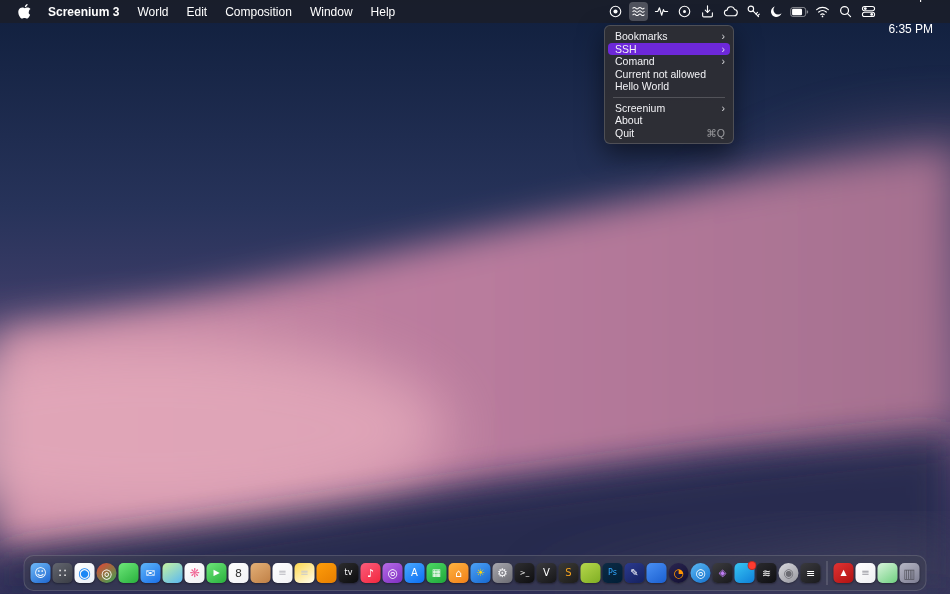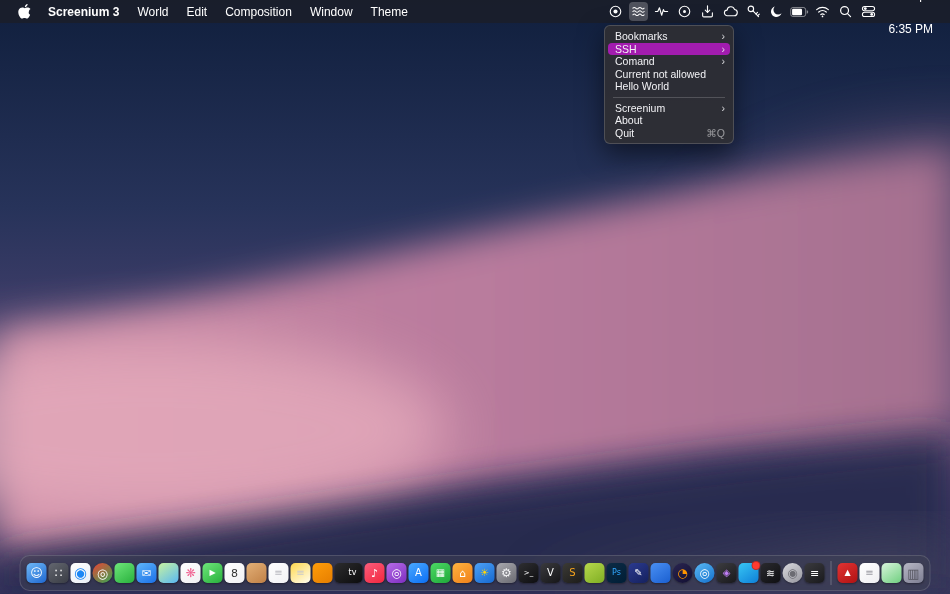--- a/index.html
+++ b/index.html
@@ -111,21 +111,21 @@
           <path fill="#fff" d="M10.8 8c0-2 1.6-2.9 1.7-3-.9-1.3-2.3-1.5-2.8-1.5-1.2-.1-2.3.7-2.9.7-.6 0-1.5-.7-2.5-.7C2.9 3.5 1.6 4.3.9 5.5c-1.3 2.2-.3 5.5.9 7.3.6.9 1.3 1.9 2.3 1.8.9 0 1.3-.6 2.4-.6s1.4.6 2.4.6c1 0 1.6-.9 2.2-1.8.7-1 1-2 1-2.1 0 0-1.9-.7-1.3-2.7z"></path>
           <path fill="#fff" d="M8.9 2.1c.5-.6.8-1.4.7-2.1-.7 0-1.5.5-2 1.1-.4.5-.8 1.3-.7 2.1.8.1 1.5-.4 2-1.1z"></path>
         </svg>
       </div>
       <div class="app-name">Screenium 3</div>
       <div class="mb-menus">
           <div class="mb-menu">World</div>
           <div class="mb-menu">Edit</div>
           <div class="mb-menu">Composition</div>
           <div class="mb-menu">Window</div>
-          <div class="mb-menu">Theme</div>
+          <div class="mb-menu">Help</div>
         </div>
     </div>
     <div class="mb-right">
       <div class="status-row">
           <div class="status-icon">
             <svg width="15" height="15" viewBox="0 0 16 16">
               <circle cx="8" cy="8" r="5.6" fill="none" stroke="#fff" stroke-width="1.2"></circle>
               <circle cx="8" cy="8" r="2.2" fill="#fff"></circle>
             </svg>
           </div>
@@ -207,21 +207,21 @@
         <span>6:35 PM</span>
       </div>
     </div>
   </div>
 
   <div class="menu-panel" id="dropdown">
       <div class="menu-item">
         <span class="mi-label">Bookmarks</span>
         <span class="mi-chev">›</span>
       </div>
-      <div class="menu-item hl" style="background: #a21caf;">
+      <div class="menu-item hl" style="background: #6d28d9;">
         <span class="mi-label">SSH</span>
         <span class="mi-chev">›</span>
       </div>
       <div class="menu-item">
         <span class="mi-label">Comand</span>
         <span class="mi-chev">›</span>
       </div>
       <div class="menu-item">
         <span class="mi-label">Current not allowed</span>
       </div>
@@ -271,21 +271,21 @@
         <span class="glyph" style="color: rgb(51, 51, 51); font-size: 11px;">8</span>
       </div>
       <div class="dock-icon" style="background: linear-gradient(145deg, rgb(227, 176, 119), rgb(192, 128, 70));"></div>
       <div class="dock-icon" style="background: linear-gradient(145deg, rgb(255, 255, 255), rgb(241, 241, 244));">
         <span class="glyph" style="color: rgb(185, 185, 192); font-size: 10px;">≡</span>
       </div>
       <div class="dock-icon" style="background: linear-gradient(145deg, rgb(255, 216, 77), rgb(255, 253, 240));">
         <span class="glyph" style="color: rgb(201, 201, 206); font-size: 10px;">≡</span>
       </div>
       <div class="dock-icon" style="background: linear-gradient(145deg, rgb(255, 157, 10), rgb(230, 126, 0));"></div>
-      <div class="dock-icon" style="background: linear-gradient(145deg, rgb(44, 44, 46), rgb(12, 12, 13)); padding-left: 8px;">
+      <div class="dock-icon" style="background: linear-gradient(145deg, rgb(44, 44, 46), rgb(12, 12, 13));">
         <span class="glyph" style="color: rgb(255, 255, 255); font-size: 8px;">tv</span>
       </div>
       <div class="dock-icon" style="background: linear-gradient(145deg, rgb(251, 93, 124), rgb(242, 39, 62));">
         <span class="glyph" style="color: rgb(255, 255, 255); font-size: 11px;">♪</span>
       </div>
       <div class="dock-icon" style="background: linear-gradient(145deg, rgb(182, 108, 232), rgb(126, 46, 192));">
         <span class="glyph" style="color: rgb(255, 255, 255); font-size: 12px;">◎</span>
       </div>
       <div class="dock-icon" style="background: linear-gradient(145deg, rgb(74, 169, 255), rgb(11, 110, 243));">
         <span class="glyph" style="color: rgb(255, 255, 255); font-size: 10px;">A</span>

